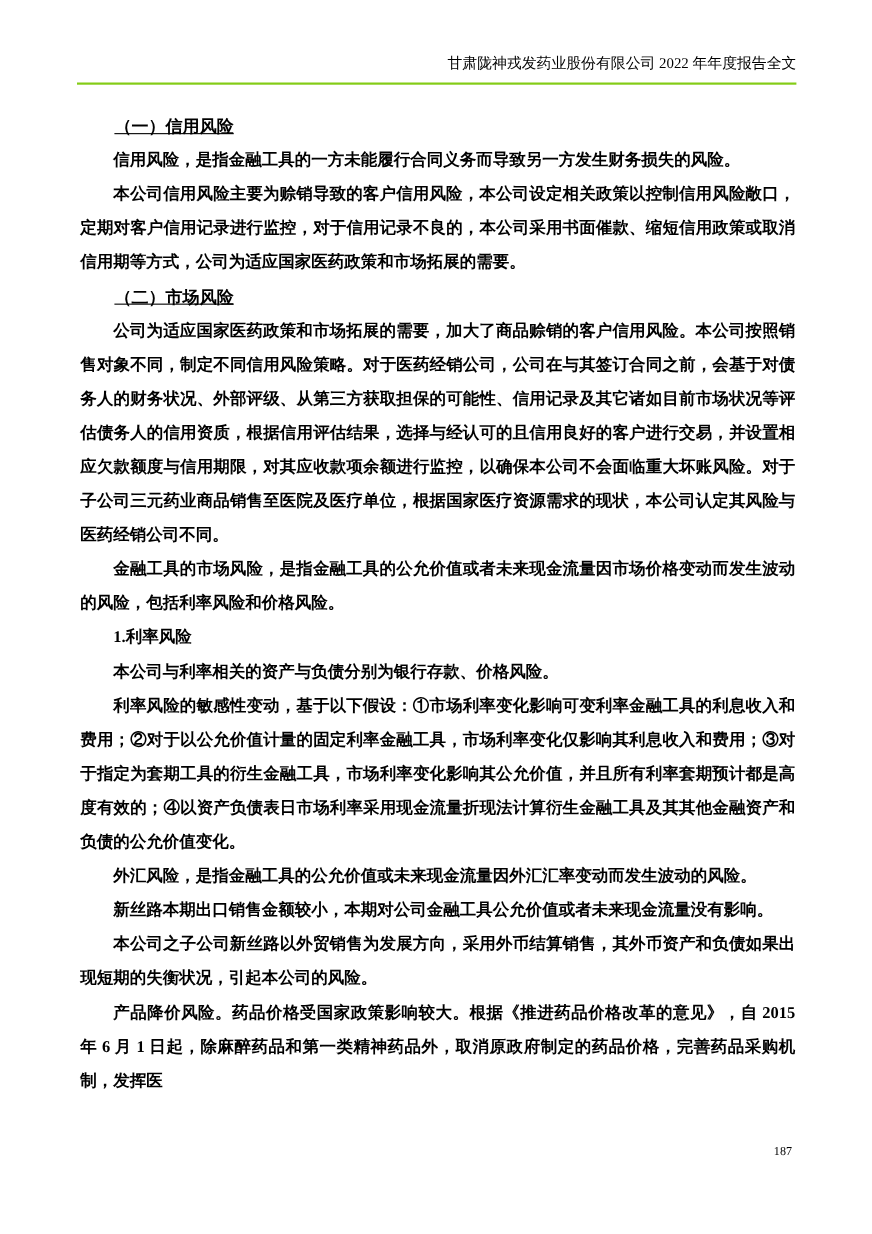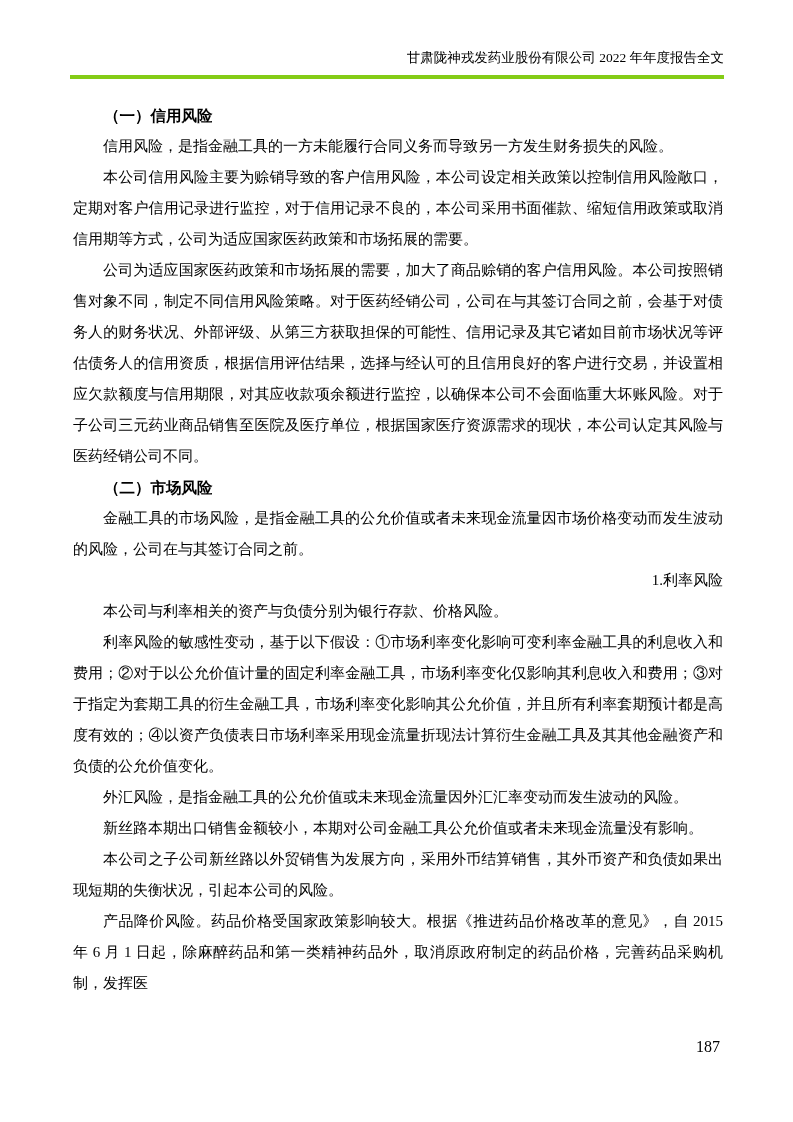--- a/index.html
+++ b/index.html
@@ -18,69 +18,71 @@
   }
   .header {
     position: absolute;
     top: 48px;
     left: 70px;
     width: 654px;
     text-align: right;
     font-size: 13.5px;
     line-height: 20px;
     padding-bottom: 7px;
-    border-bottom: 4px solid #84cc16;
+    border-bottom: 2px solid #84cc16;
   }
   .content {
     position: absolute;
     top: 100px;
     left: 73px;
     width: 650px;
   }
   .block {
     margin: 0;
     font-size: 15px;
     line-height: 31px;
     text-align: justify;
     text-indent: 2em;
     word-break: break-all;
+    font-weight: bold;
   }
   .block.heading {
     font-weight: bold;
     font-size: 15.5px;
     text-align: left;
+    text-decoration: underline;
   }
   .block.subheading {
-    text-align: right;
+    text-align: left;
   }
   .page-number {
     position: absolute;
     top: 1038px;
     right: 73px;
-    font-size: 16px;
+    font-size: 11px;
     line-height: 18px;
     text-align: center;
   }
 </style>
 </head>
 <body>
 
 <div class="page">
 
   <div class="header">
     <span>甘肃陇神戎发药业股份有限公司 2022 年年度报告全文</span>
   </div>
 
   <main class="content" id="document-body">
       <p class="block heading">（一）信用风险</p>
       <p class="block paragraph">信用风险，是指金融工具的一方未能履行合同义务而导致另一方发生财务损失的风险。</p>
       <p class="block paragraph">本公司信用风险主要为赊销导致的客户信用风险，本公司设定相关政策以控制信用风险敞口，定期对客户信用记录进行监控，对于信用记录不良的，本公司采用书面催款、缩短信用政策或取消信用期等方式，公司为适应国家医药政策和市场拓展的需要。</p>
+      <p class="block heading">（二）市场风险</p>
       <p class="block paragraph">公司为适应国家医药政策和市场拓展的需要，加大了商品赊销的客户信用风险。本公司按照销售对象不同，制定不同信用风险策略。对于医药经销公司，公司在与其签订合同之前，会基于对债务人的财务状况、外部评级、从第三方获取担保的可能性、信用记录及其它诸如目前市场状况等评估债务人的信用资质，根据信用评估结果，选择与经认可的且信用良好的客户进行交易，并设置相应欠款额度与信用期限，对其应收款项余额进行监控，以确保本公司不会面临重大坏账风险。对于子公司三元药业商品销售至医院及医疗单位，根据国家医疗资源需求的现状，本公司认定其风险与医药经销公司不同。</p>
-      <p class="block heading">（二）市场风险</p>
-      <p class="block paragraph">金融工具的市场风险，是指金融工具的公允价值或者未来现金流量因市场价格变动而发生波动的风险，公司在与其签订合同之前。</p>
+      <p class="block paragraph">金融工具的市场风险，是指金融工具的公允价值或者未来现金流量因市场价格变动而发生波动的风险，包括利率风险和价格风险。</p>
       <p class="block subheading">1.利率风险</p>
       <p class="block paragraph">本公司与利率相关的资产与负债分别为银行存款、价格风险。</p>
       <p class="block paragraph">利率风险的敏感性变动，基于以下假设：①市场利率变化影响可变利率金融工具的利息收入和费用；②对于以公允价值计量的固定利率金融工具，市场利率变化仅影响其利息收入和费用；③对于指定为套期工具的衍生金融工具，市场利率变化影响其公允价值，并且所有利率套期预计都是高度有效的；④以资产负债表日市场利率采用现金流量折现法计算衍生金融工具及其其他金融资产和负债的公允价值变化。</p>
       <p class="block paragraph">外汇风险，是指金融工具的公允价值或未来现金流量因外汇汇率变动而发生波动的风险。</p>
       <p class="block paragraph">新丝路本期出口销售金额较小，本期对公司金融工具公允价值或者未来现金流量没有影响。</p>
       <p class="block paragraph">本公司之子公司新丝路以外贸销售为发展方向，采用外币结算销售，其外币资产和负债如果出现短期的失衡状况，引起本公司的风险。</p>
       <p class="block paragraph">产品降价风险。药品价格受国家政策影响较大。根据《推进药品价格改革的意见》，自 2015 年 6 月 1 日起，除麻醉药品和第一类精神药品外，取消原政府制定的药品价格，完善药品采购机制，发挥医</p>
     </main>
 
   <div class="page-number">187</div>

